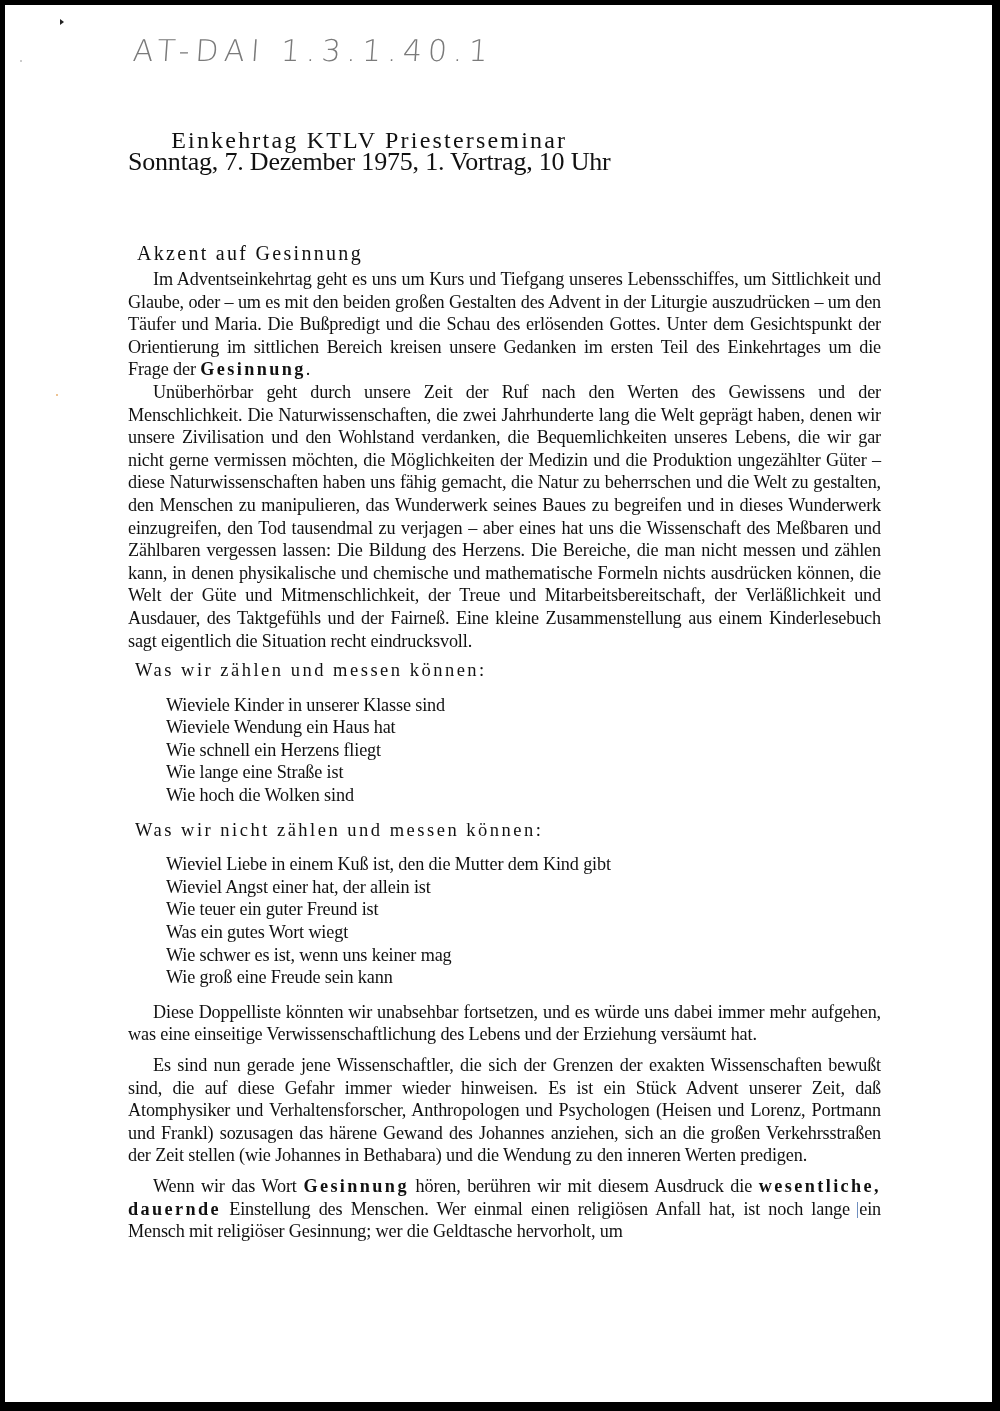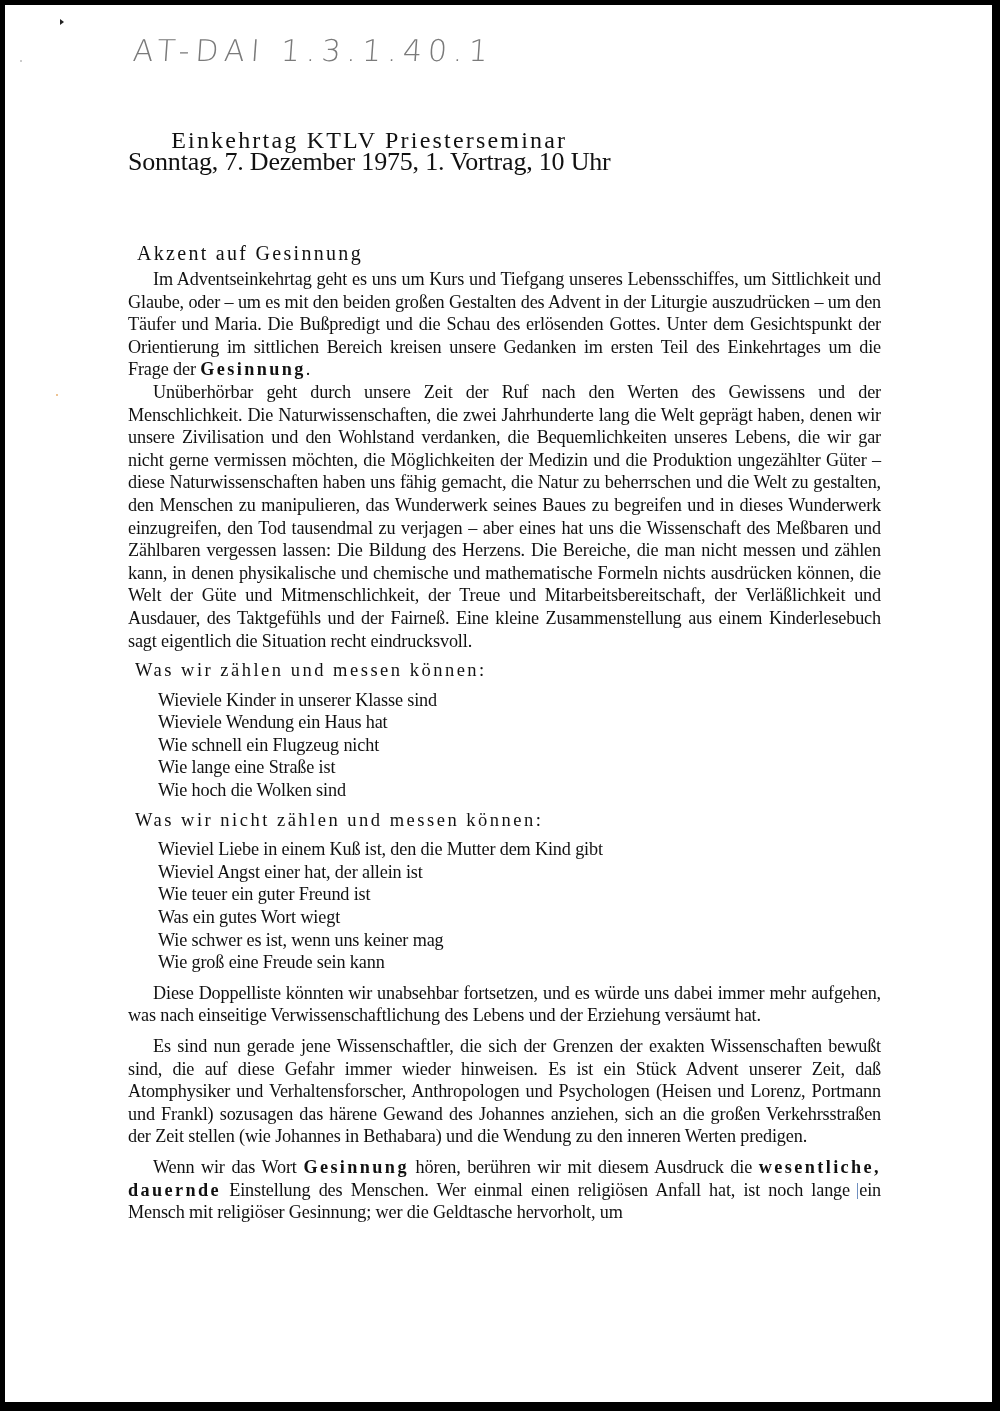--- a/index.html
+++ b/index.html
@@ -93,21 +93,21 @@
       letter-spacing: 2.4px;
       font-weight: bold;
     }
     .list-heading {
       margin: 7px;
       font-size: 18.5px;
       letter-spacing: 2.5px;
       line-height: 22.6px;
     }
     .list {
-      margin: 4px;
+      margin: 12px;
       padding: 0;
       list-style: none;
     }
     .list li {
       padding-left: 26px;
       line-height: 22.6px;
       text-align: left;
     }
     .pen-mark {
       display: inline-block;
@@ -137,34 +137,34 @@
 
   <div class="body">
     <p class="para"><span>Im Adventseinkehrtag geht es uns um Kurs und Tiefgang unseres Lebensschiffes, um Sittlichkeit und Glaube, oder – um es mit den beiden großen Gestalten des Advent in der Liturgie auszudrücken – um den Täufer und Maria. Die Bußpredigt und die Schau des erlösenden Gottes. Unter dem Gesichtspunkt der Orientierung im sittlichen Bereich kreisen unsere Gedanken im ersten Teil des Einkehrtages um die Frage der </span><span class="spaced">Gesinnung</span><span>.</span></p>
 
     <p class="para">Unüberhörbar geht durch unsere Zeit der Ruf nach den Werten des Gewissens und der Menschlichkeit. Die Naturwissenschaften, die zwei Jahrhunderte lang die Welt geprägt haben, denen wir unsere Zivilisation und den Wohlstand verdanken, die Bequemlichkeiten unseres Lebens, die wir gar nicht gerne vermissen möchten, die Möglichkeiten der Medizin und die Produktion ungezählter Güter – diese Naturwissenschaften haben uns fähig gemacht, die Natur zu beherrschen und die Welt zu gestalten, den Menschen zu manipulieren, das Wunderwerk seines Baues zu begreifen und in dieses Wunderwerk einzugreifen, den Tod tausendmal zu verjagen – aber eines hat uns die Wissenschaft des Meßbaren und Zählbaren vergessen lassen: Die Bildung des Herzens. Die Bereiche, die man nicht messen und zählen kann, in denen physikalische und chemische und mathematische Formeln nichts ausdrücken können, die Welt der Güte und Mitmenschlichkeit, der Treue und Mitarbeitsbereitschaft, der Verläßlichkeit und Ausdauer, des Taktgefühls und der Fairneß. Eine kleine Zusammenstellung aus einem Kinderlesebuch sagt eigentlich die Situation recht eindrucksvoll.</p>
 
     <p class="list-heading">Was wir zählen und messen können:</p>
     <ul class="list">
       <li>Wieviele Kinder in unserer Klasse sind</li>
       <li>Wieviele Wendung ein Haus hat</li>
-      <li>Wie schnell ein Flugzeug nicht</li>
+      <li>Wie schnell ein Herzens fliegt</li>
       <li>Wie lange eine Straße ist</li>
       <li>Wie hoch die Wolken sind</li>
     </ul>
 
     <p class="list-heading">Was wir nicht zählen und messen können:</p>
     <ul class="list">
       <li>Wieviel Liebe in einem Kuß ist, den die Mutter dem Kind gibt</li>
       <li>Wieviel Angst einer hat, der allein ist</li>
       <li>Wie teuer ein guter Freund ist</li>
       <li>Was ein gutes Wort wiegt</li>
       <li>Wie schwer es ist, wenn uns keiner mag</li>
       <li>Wie groß eine Freude sein kann</li>
     </ul>
 
-    <p class="para gap">Diese Doppelliste könnten wir unabsehbar fortsetzen, und es würde uns dabei immer mehr aufgehen, was nach einseitige Verwissenschaftlichung des Lebens und der Erziehung versäumt hat.</p>
+    <p class="para gap">Diese Doppelliste könnten wir unabsehbar fortsetzen, und es würde uns dabei immer mehr aufgehen, was eine einseitige Verwissenschaftlichung des Lebens und der Erziehung versäumt hat.</p>
 
     <p class="para gap">Es sind nun gerade jene Wissenschaftler, die sich der Grenzen der exakten Wissenschaften bewußt sind, die auf diese Gefahr immer wieder hinweisen. Es ist ein Stück Advent unserer Zeit, daß Atomphysiker und Verhaltensforscher, Anthropologen und Psychologen (Heisen und Lorenz, Portmann und Frankl) sozusagen das härene Gewand des Johannes anziehen, sich an die großen Verkehrsstraßen der Zeit stellen (wie Johannes in Bethabara) und die Wendung zu den inneren Werten predigen.</p>
 
     <p class="para gap"><span>Wenn wir das Wort </span><span class="spaced">Gesinnung</span><span> hören, berühren wir mit diesem Ausdruck die </span><span class="spaced">wesentliche, dauernde</span><span> Einstellung des Menschen. Wer einmal einen religiösen Anfall hat, ist noch lange</span> <span class="pen-mark"></span><span>ein Mensch mit religiöser Gesinnung; wer die Geldtasche hervorholt, um</span></p>
   </div>
 </div>
 
 </body></html>

